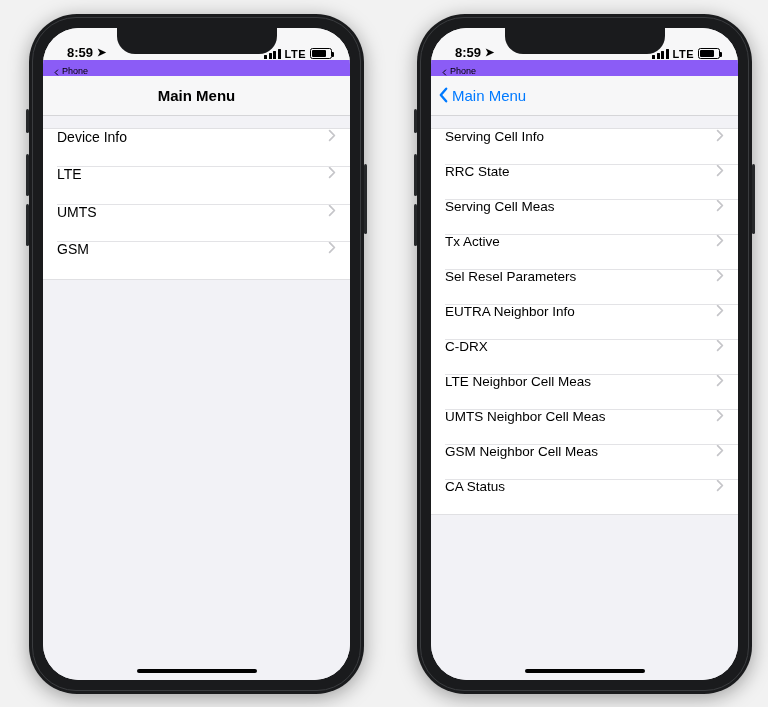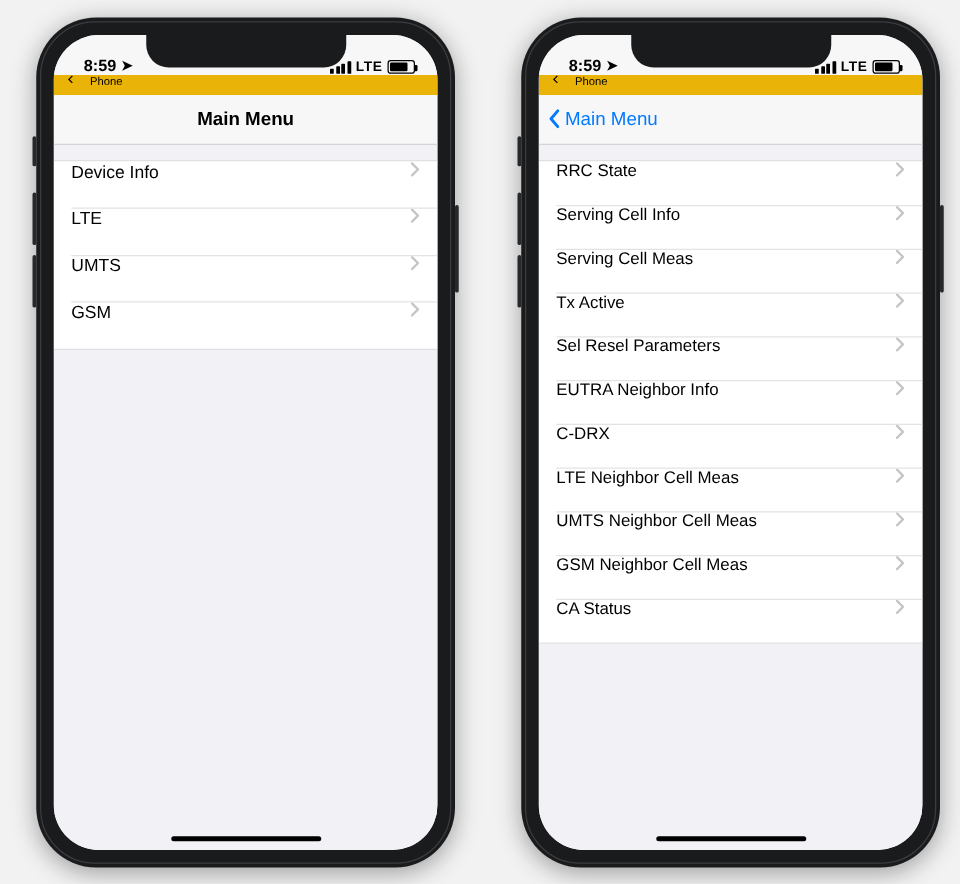--- a/index.html
+++ b/index.html
@@ -72,22 +72,22 @@
   .sig-dots i:nth-child(1){height:4px}.sig-dots i:nth-child(2){height:6px}
   .sig-dots i:nth-child(3){height:8px}.sig-dots i:nth-child(4){height:10px}
   .lte{font-size:11px;font-weight:700;letter-spacing:.5px}
   .batt{width:22px;height:11px;border:1px solid #000;border-radius:2.5px;position:relative;}
   .batt:after{content:"";position:absolute;right:-3px;top:3px;width:2px;height:5px;background:#000;border-radius:0 1px 1px 0;}
   .batt i{position:absolute;left:1px;top:1px;bottom:1px;width:70%;background:#000;border-radius:1px;}
   .loc-arrow{font-size:11px;transform:rotate(0deg);display:inline-block}
 
   
   .breadcrumb-back{
-    height:16px;flex:0 0 16px;background:#eab308;
-    font-size:9px;color:#000;padding-left:10px;display:flex;align-items:flex-start;gap:12px;
+    height:16px;flex:0 0 16px;background:#8b5cf6;
+    font-size:9px;color:#000;padding-left:10px;display:flex;align-items:flex-end;gap:2px;
   }
   .breadcrumb-back svg{width:7px;height:7px}
 
   
   
   
   .nav{
     height:40px;flex:0 0 40px;background:#f7f7f8;border-bottom:1px solid #d5d5d8;
     position:relative;display:flex;align-items:center;justify-content:center;
   }
@@ -231,27 +231,27 @@
         <svg viewBox="0 0 12 20">
             <path d="M9 3 3 10l6 7"></path>
           </svg>
         <span>Main Menu</span>
       </div>
     </div>
 
     <div class="content">
       <div class="list compact">
         <div class="row">
+            <span>Serving Cell Info</span>
+            <span class="chev"><svg viewBox="0 0 10 16">
+                <path d="M2 2l6 6-6 6"></path>
+              </svg></span>
+          </div>
+        <div class="row">
             <span>RRC State</span>
-            <span class="chev"><svg viewBox="0 0 10 16">
-                <path d="M2 2l6 6-6 6"></path>
-              </svg></span>
-          </div>
-        <div class="row">
-            <span>Serving Cell Info</span>
             <span class="chev"><svg viewBox="0 0 10 16">
                 <path d="M2 2l6 6-6 6"></path>
               </svg></span>
           </div>
         <div class="row">
             <span>Serving Cell Meas</span>
             <span class="chev"><svg viewBox="0 0 10 16">
                 <path d="M2 2l6 6-6 6"></path>
               </svg></span>
           </div>

